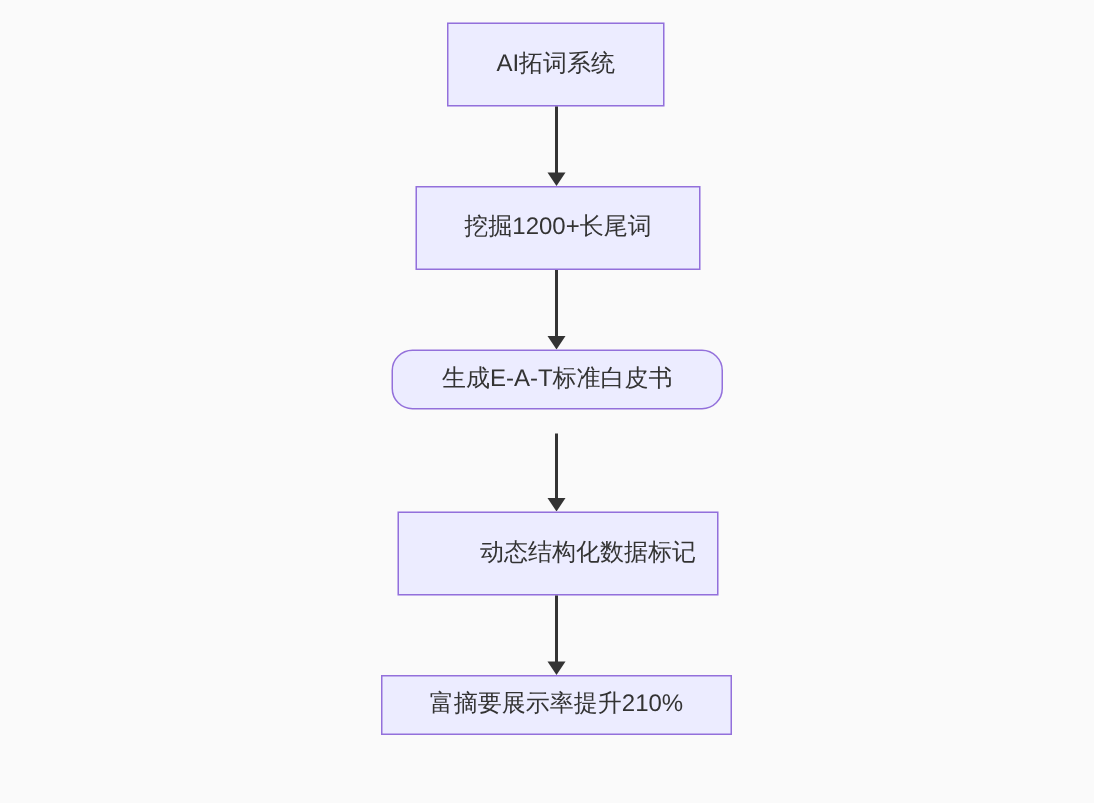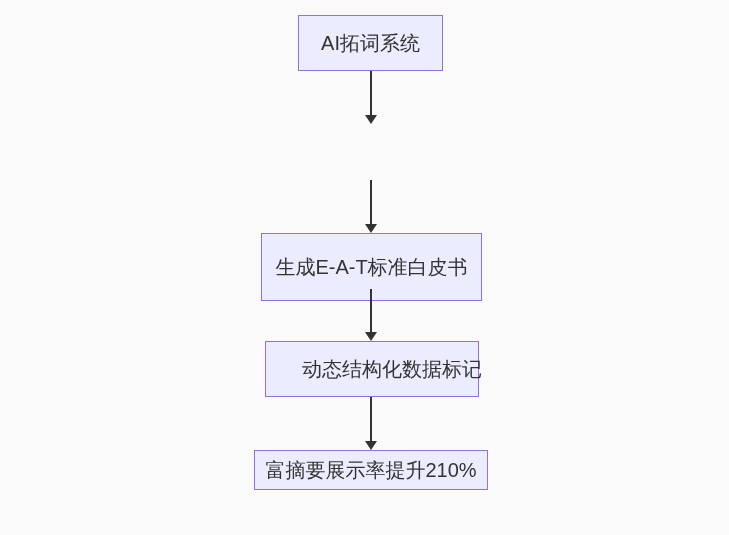--- a/index.html
+++ b/index.html
@@ -16,31 +16,31 @@
     height: 535px;
     background: var(--bg, #fafafa);
     overflow: hidden;
   }
   .flow-node {
     position: absolute;
     box-sizing: border-box;
     background: var(--node-fill, #ECECFF);
     border: 1.5px solid var(--node-border, #9370DB);
     color: var(--text-color, #333333);
-    font-size: 20px;
+    font-size: 16px;
     line-height: 1;
     display: flex;
     align-items: center;
     justify-content: center;
     text-align: center;
     white-space: nowrap;
   }
   .node-1 { left: 298px; top: 15px;  width: 145px; height: 56px; }
   .node-2 { left: 277px; top: 124px; width: 190px; height: 56px; }
-  .node-3 { left: 261px; top: 233px; width: 221px; height: 68px; }
+  .node-3 { left: 261px; top: 233px; width: 221px; height: 40px; border-radius: 14px; }
   .node-4 { left: 265px; top: 341px; width: 214px; height: 56px; padding-left: 40px; }
   .node-5 { left: 254px; top: 450px; width: 234px; height: 40px; }
 
   .flow-arrow {
     position: absolute;
     left: 365px;   
     width: 12px;
   }
   .arrow-1 { top: 71px;  height: 53px; }
   .arrow-2 { top: 180px; height: 53px; }
@@ -73,20 +73,23 @@
 
   <div class="flow-node node-1">
     <span>AI拓词系统</span>
   </div>
 
   <div class="flow-arrow arrow-1">
     <span class="shaft"></span>
     <span class="head"></span>
   </div>
 
+  <div class="flow-node node-2">
+    <span>挖掘1200+长尾词</span>
+  </div>
 
   <div class="flow-arrow arrow-2">
     <span class="shaft"></span>
     <span class="head"></span>
   </div>
 
   <div class="flow-node node-3">
     <span>生成E-A-T标准白皮书</span>
   </div>
 

